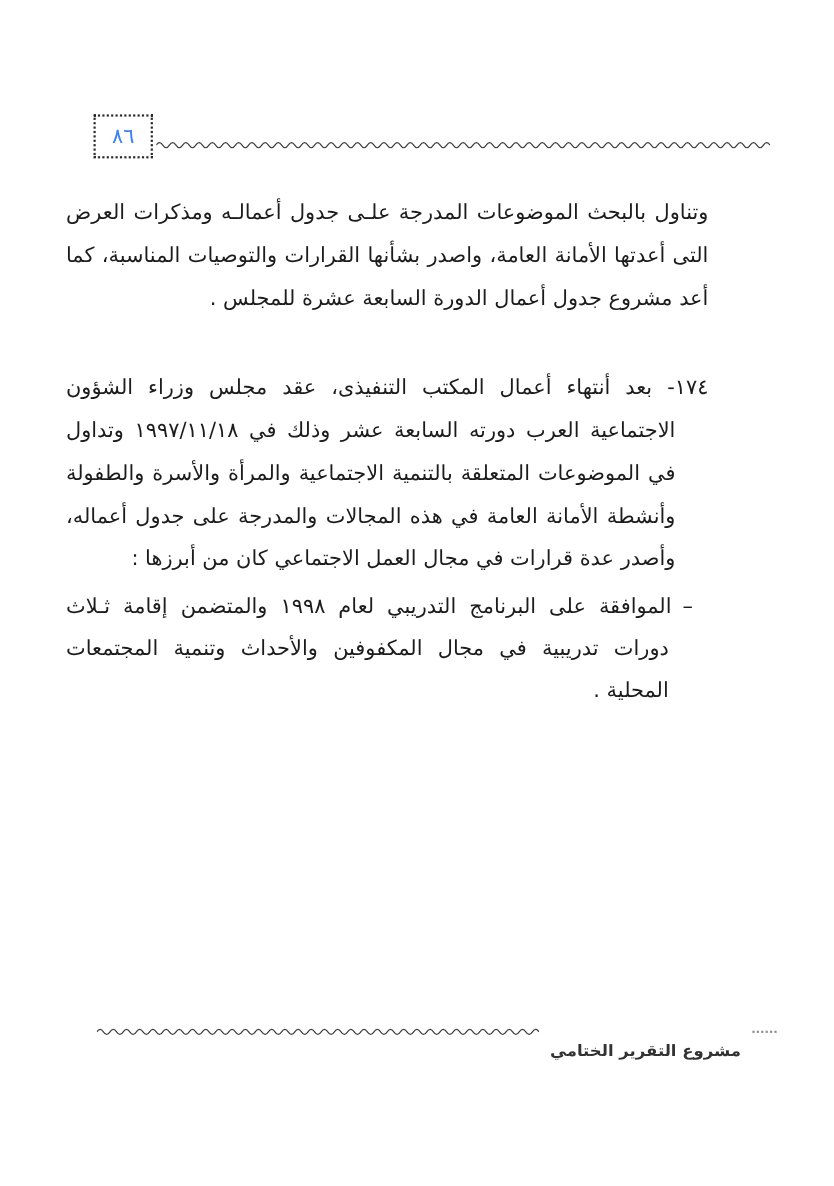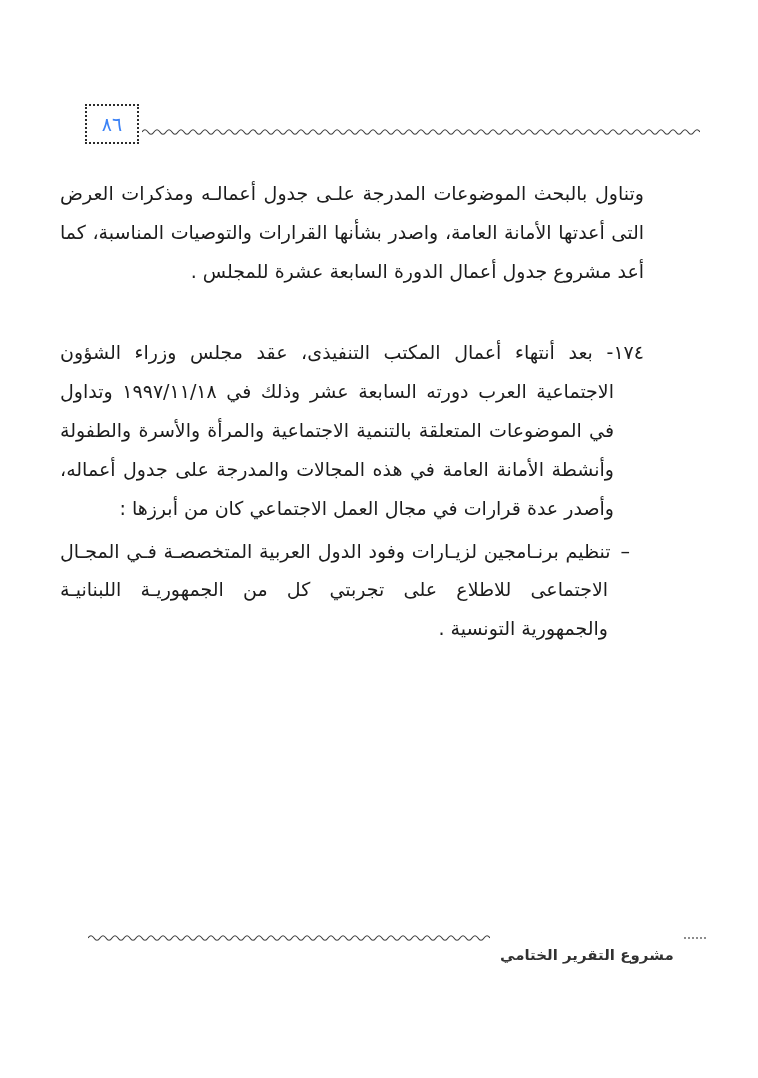--- a/index.html
+++ b/index.html
@@ -75,21 +75,21 @@
       </svg></div>
 
   <main class="content">
 
     <p class="intro">وتناول بالبحث الموضوعات المدرجة علـى جدول أعمالـه ومذكرات العرض التى أعدتها الأمانة العامة، واصدر بشأنها القرارات والتوصيات المناسبة، كما أعد مشروع جدول أعمال الدورة السابعة عشرة للمجلس .</p>
 
 
     <p class="numbered-item"><span class="item-number">١٧٤-</span> <span class="item-text">بعد أنتهاء أعمال المكتب التنفيذى، عقد مجلس وزراء الشؤون الاجتماعية العرب دورته السابعة عشر وذلك في ١٩٩٧/١١/١٨ وتداول في الموضوعات المتعلقة بالتنمية الاجتماعية والمرأة والأسرة والطفولة وأنشطة الأمانة العامة في هذه المجالات والمدرجة على جدول أعماله، وأصدر عدة قرارات في مجال العمل الاجتماعي كان من أبرزها :</span></p>
 
     <ul class="bullets">
-      <li><span class="dash">–</span><span>تنظيم برنـامجين لزيـارات وفود الدول العربية المتخصصـة فـي المجـال الاجتماعى للاطلاع على تجربتي كل من الجمهوريـة اللبنانيـة والجمهورية التونسية .</span></li>
+      <li><span class="dash">–</span><span>الموافقة على البرنامج التدريبي لعام ١٩٩٨ والمتضمن إقامة ثـلاث دورات تدريبية في مجال المكفوفين والأحداث وتنمية المجتمعات المحلية .</span></li>
     </ul>
 
   </main>
 
   <footer class="footer">
     <div class="wavy footer-rule"><svg width="402" height="12">
           <path d="M0 6 q3 -4.6 6 0 q3 4.6 6 0 q3 -4.6 6 0 q3 4.6 6 0 q3 -4.6 6 0 q3 4.6 6 0 q3 -4.6 6 0 q3 4.6 6 0 q3 -4.6 6 0 q3 4.6 6 0 q3 -4.6 6 0 q3 4.6 6 0 q3 -4.6 6 0 q3 4.6 6 0 q3 -4.6 6 0 q3 4.6 6 0 q3 -4.6 6 0 q3 4.6 6 0 q3 -4.6 6 0 q3 4.6 6 0 q3 -4.6 6 0 q3 4.6 6 0 q3 -4.6 6 0 q3 4.6 6 0 q3 -4.6 6 0 q3 4.6 6 0 q3 -4.6 6 0 q3 4.6 6 0 q3 -4.6 6 0 q3 4.6 6 0 q3 -4.6 6 0 q3 4.6 6 0 q3 -4.6 6 0 q3 4.6 6 0 q3 -4.6 6 0 q3 4.6 6 0 q3 -4.6 6 0 q3 4.6 6 0 q3 -4.6 6 0 q3 4.6 6 0 q3 -4.6 6 0 q3 4.6 6 0 q3 -4.6 6 0 q3 4.6 6 0 q3 -4.6 6 0 q3 4.6 6 0 q3 -4.6 6 0 q3 4.6 6 0 q3 -4.6 6 0 q3 4.6 6 0 q3 -4.6 6 0 q3 4.6 6 0 q3 -4.6 6 0 q3 4.6 6 0 q3 -4.6 6 0 q3 4.6 6 0 q3 -4.6 6 0 q3 4.6 6 0 q3 -4.6 6 0 q3 4.6 6 0 q3 -4.6 6 0 q3 4.6 6 0 q3 -4.6 6 0 q3 4.6 6 0 q3 -4.6 6 0 q3 4.6 6 0 q3 -4.6 6 0" fill="none" stroke="#3c3c3c" stroke-width="1.1"></path>
         </svg></div>
     <div class="stamp">مشروع التقرير الختامي</div>
     <div class="dash-seg"></div>

